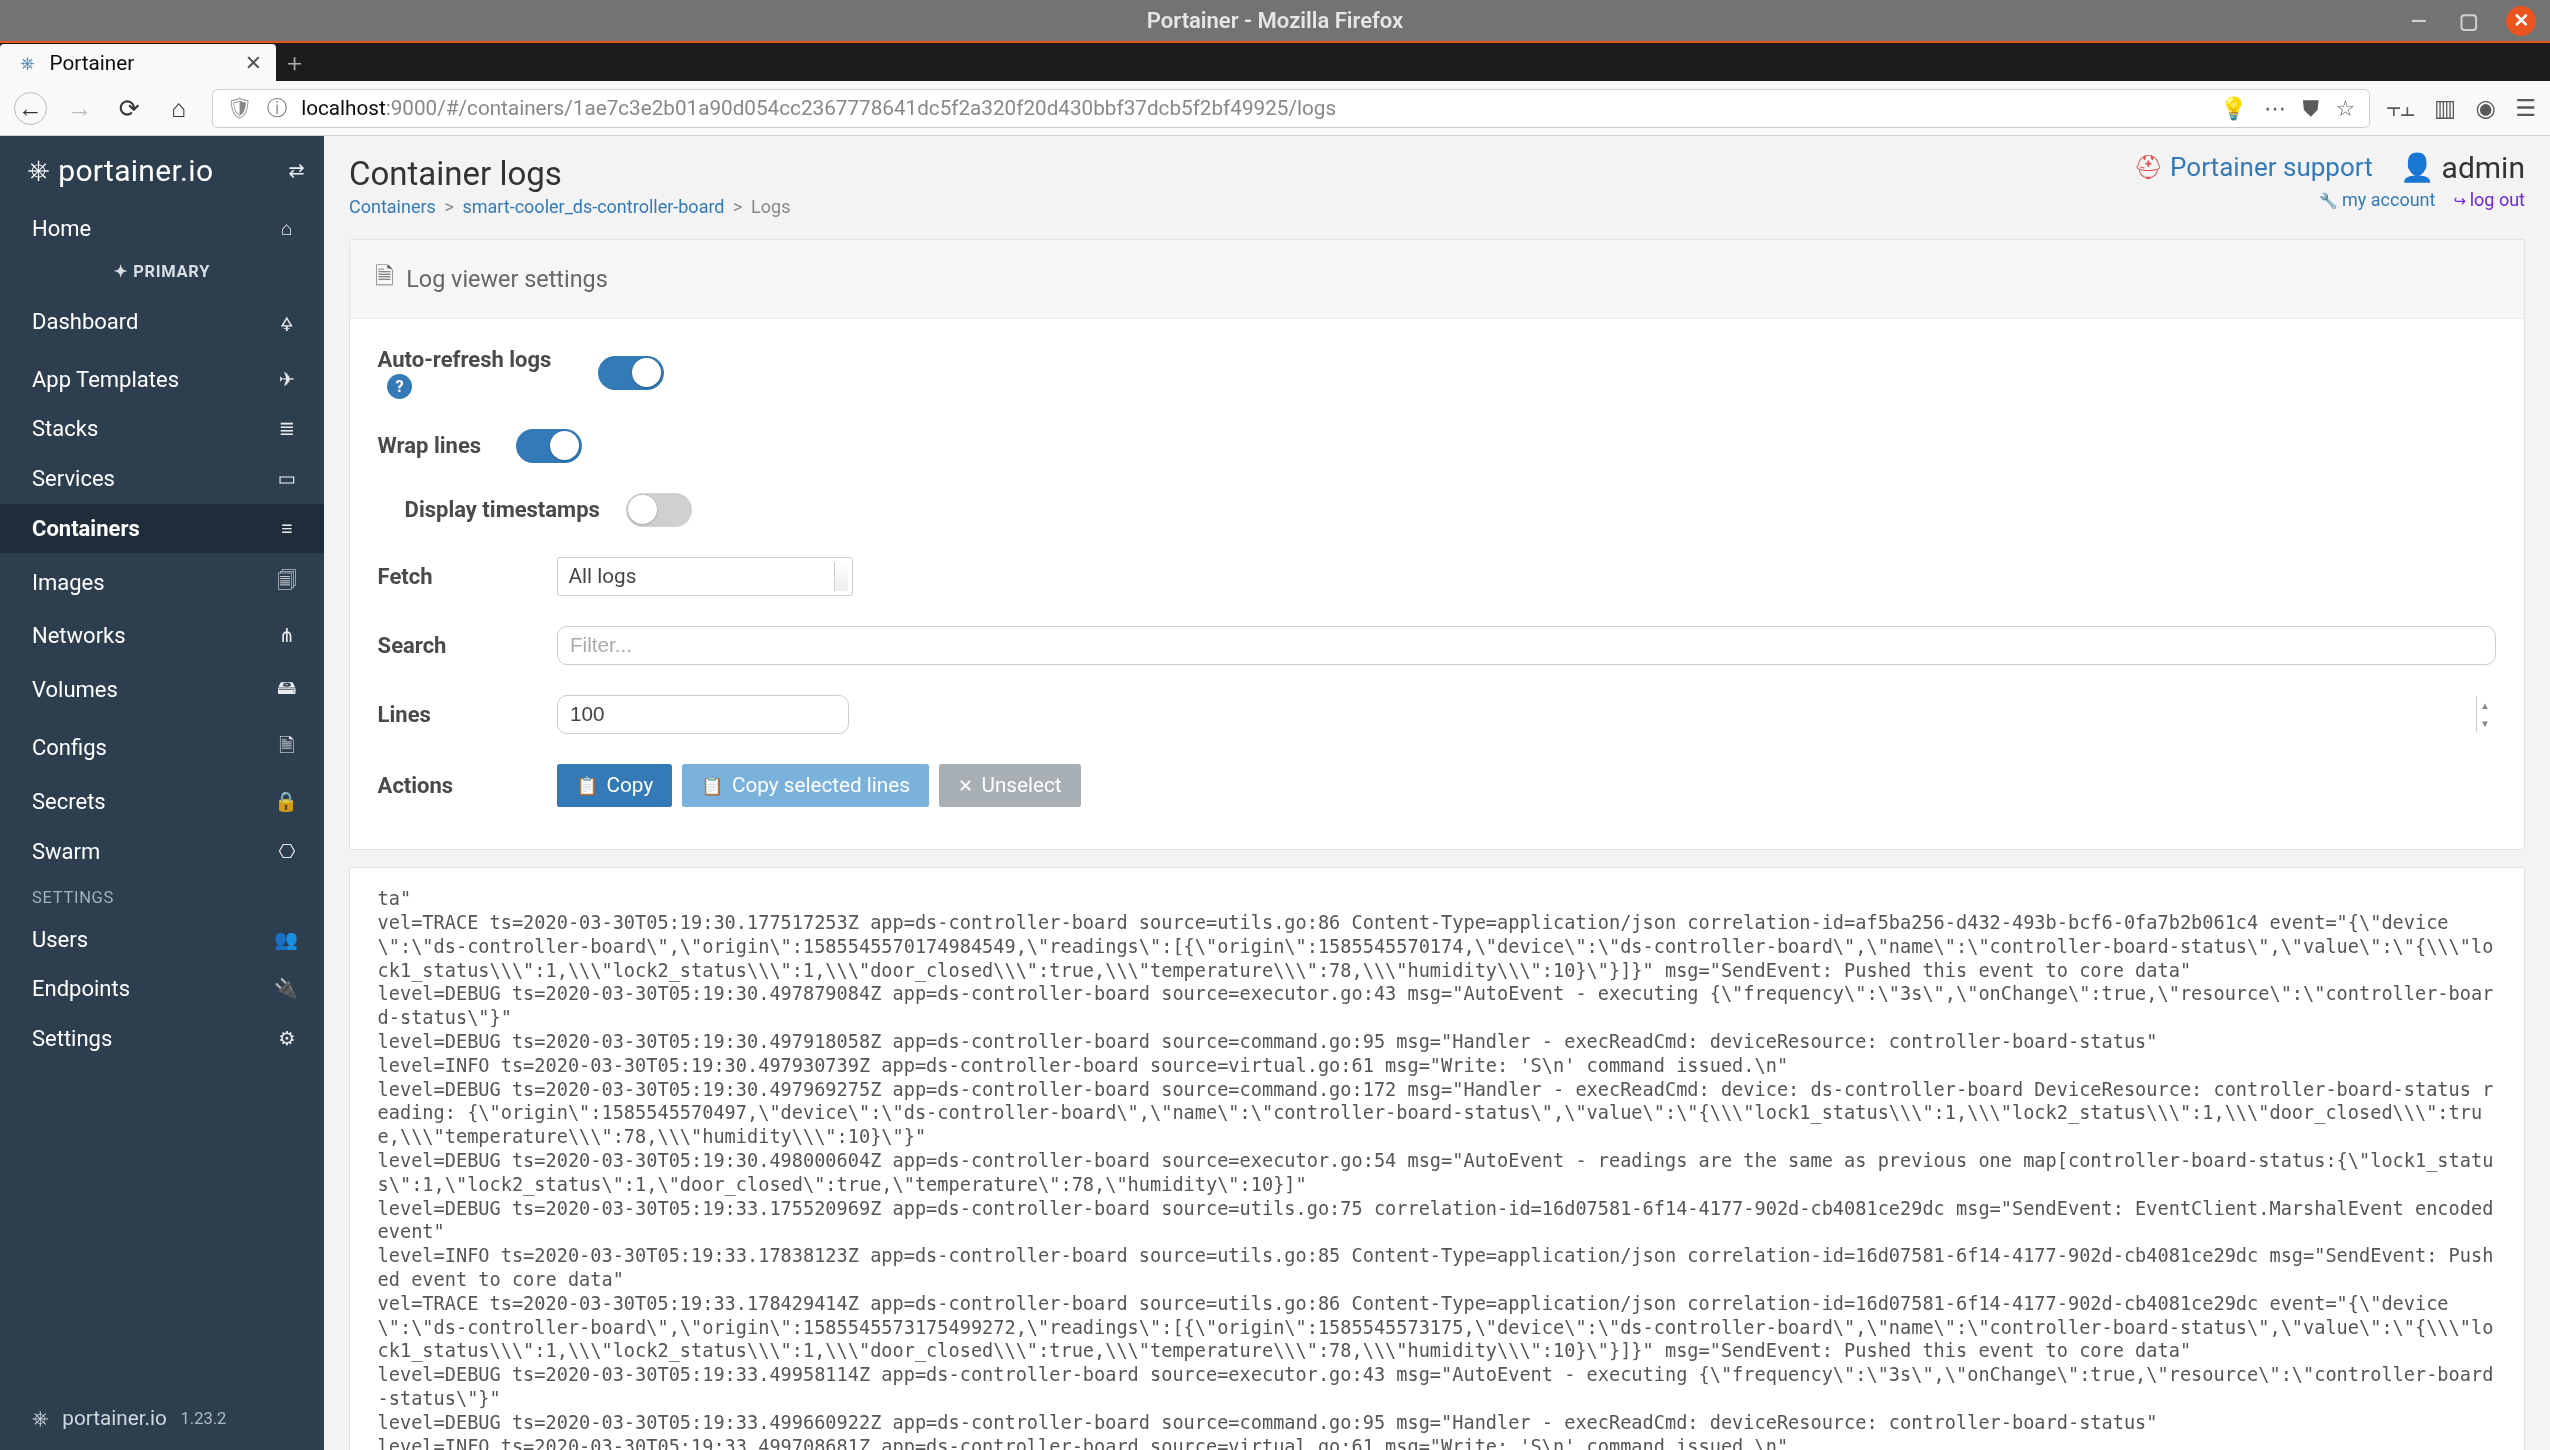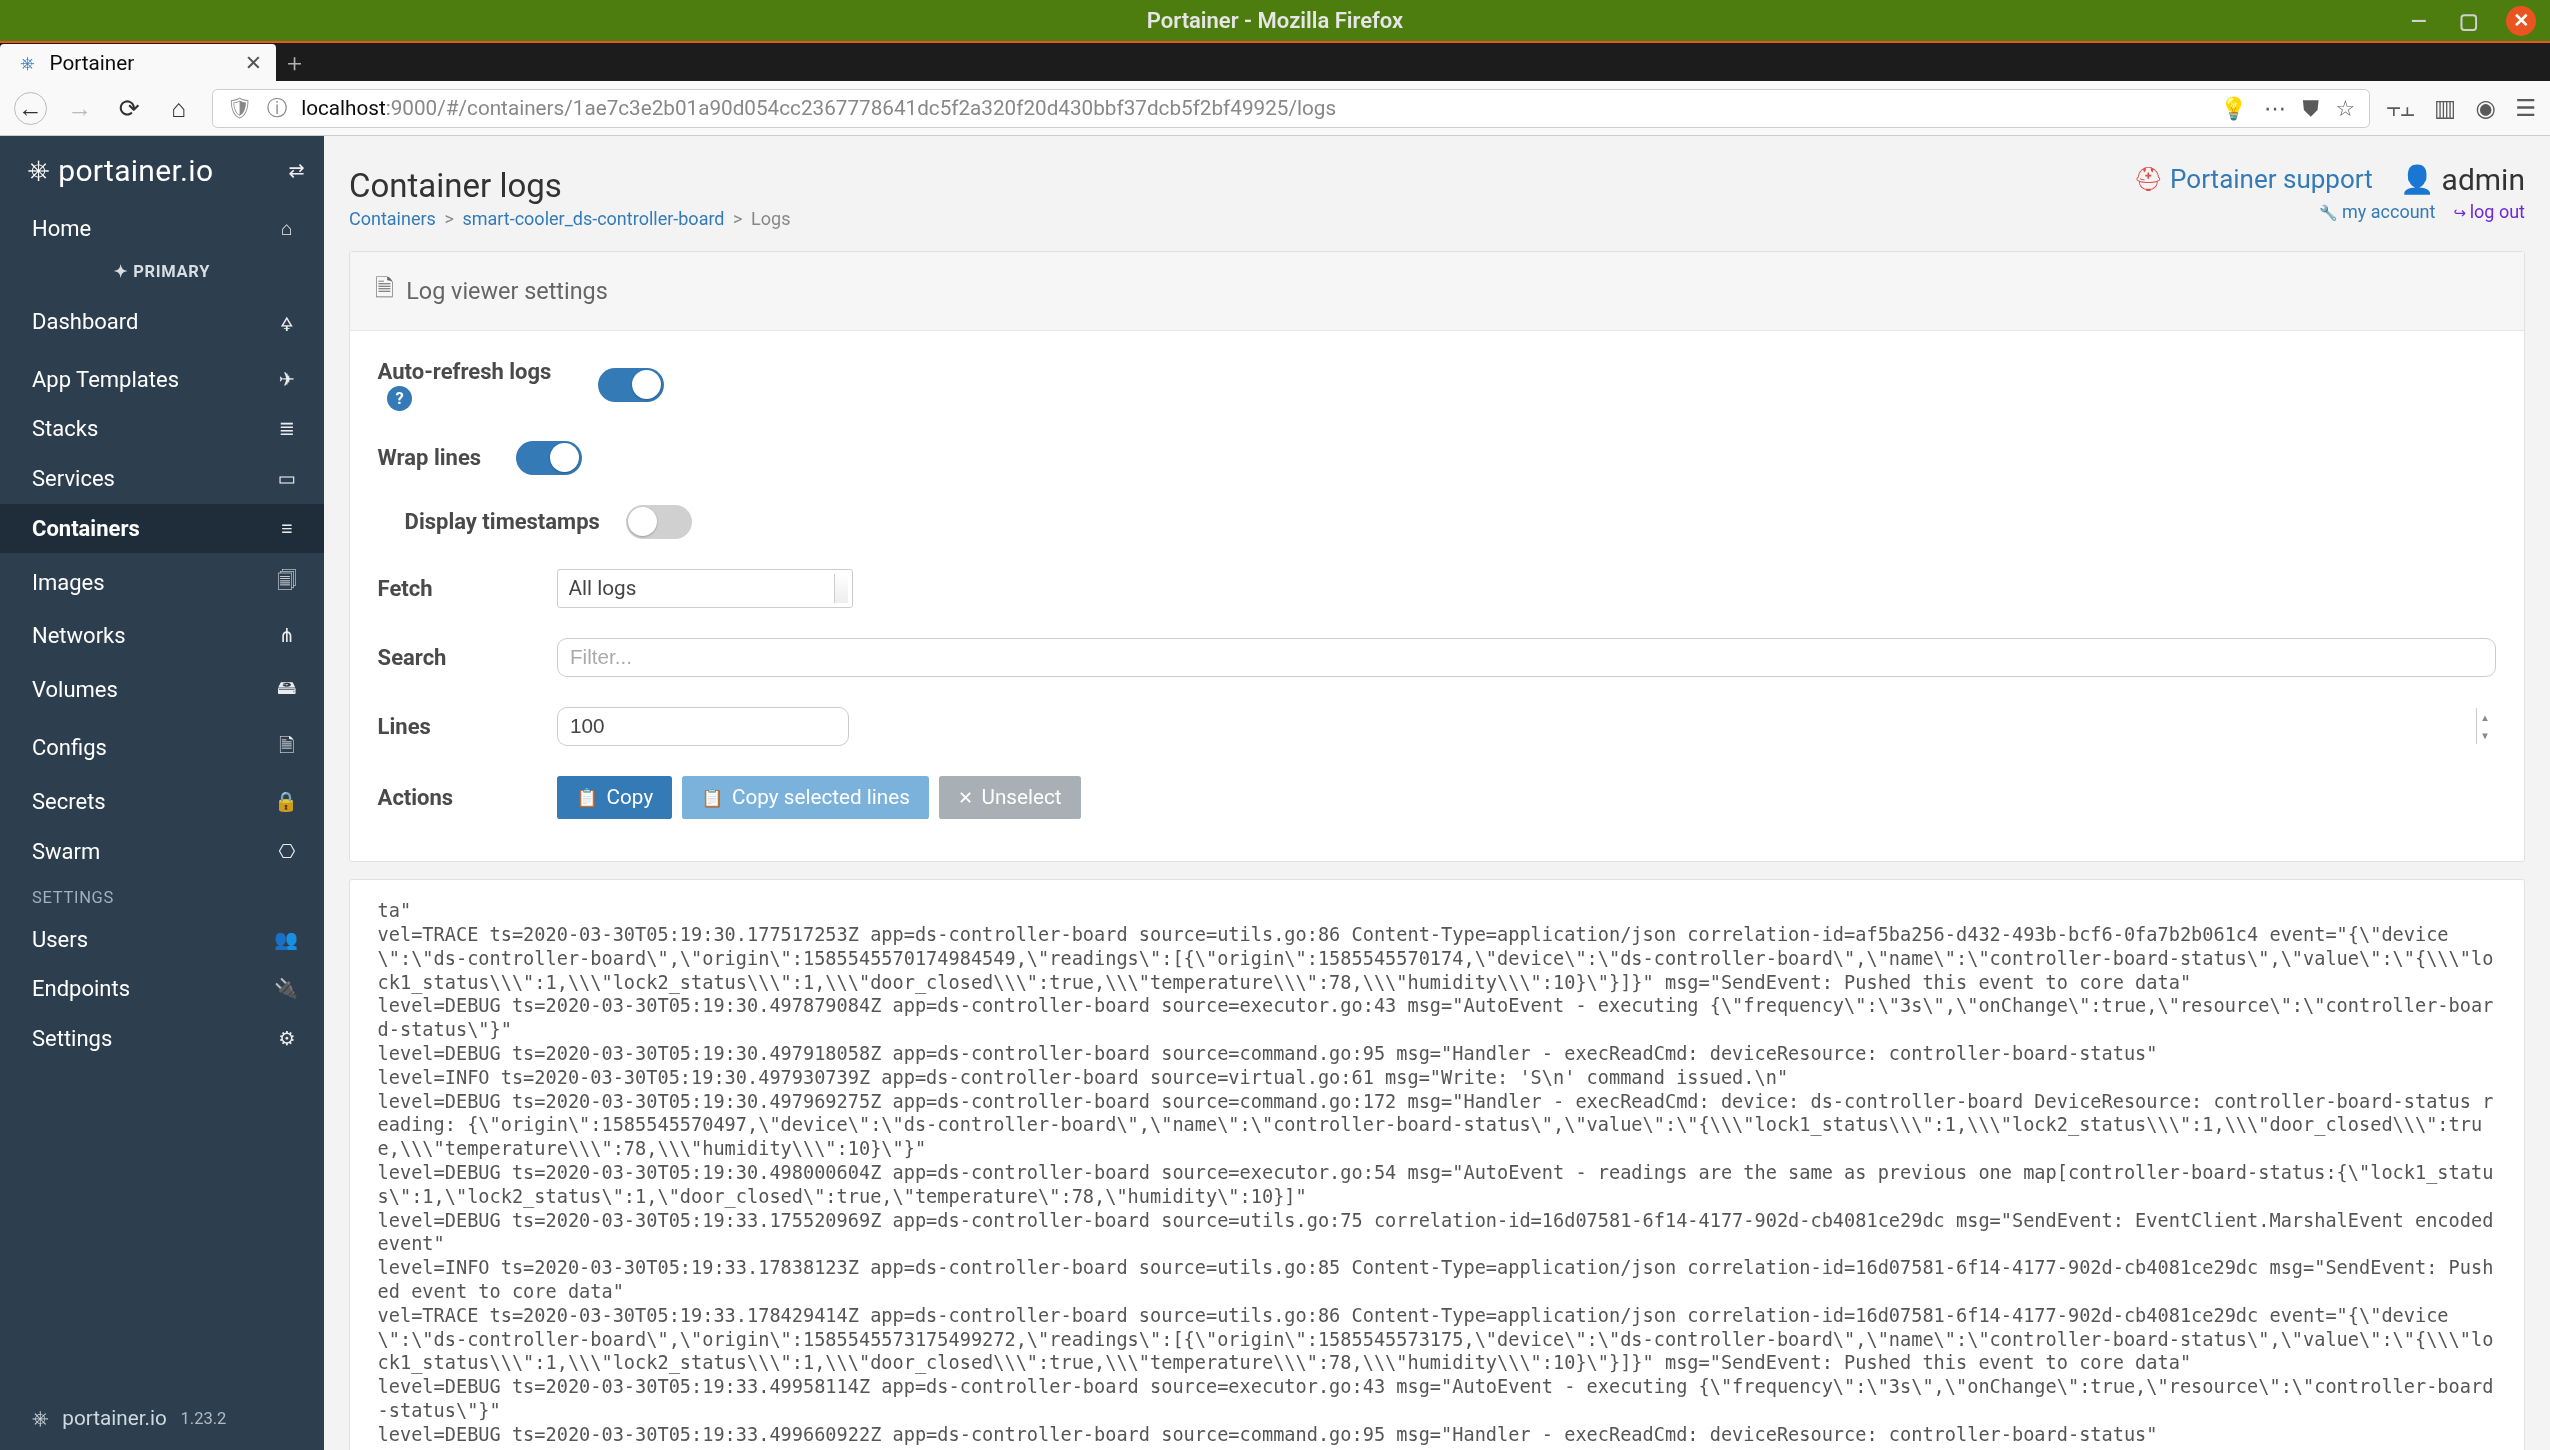--- a/index.html
+++ b/index.html
@@ -1,20 +1,20 @@
 <!DOCTYPE html>
 <html style="font-size:11px"><head>
 <meta charset="utf-8">
 <style>
 * { box-sizing: border-box; margin: 0; padding: 0; }
 html, body { width: 2550px; height: 1451px; font-family: -apple-system, BlinkMacSystemFont, "Segoe UI", Roboto, sans-serif; overflow: hidden; }
 body { display: flex; flex-direction: column; background: #fff; }
 
 
-.os-titlebar { height: 41px; background: #4d7c0f; display: flex; align-items: center; justify-content: center; position: relative; color: #e6e6e6; font-size: 22px; font-weight: 600; }
+.os-titlebar { height: 41px; background: #737373; display: flex; align-items: center; justify-content: center; position: relative; color: #e6e6e6; font-size: 22px; font-weight: 600; }
 .os-controls { position: absolute; right: 13.8px; top: 50%; transform: translateY(-50%); display: flex; gap: 25px; align-items: center; }
 .os-btn { width: 25px; height: 25px; display: inline-flex; align-items: center; justify-content: center; color: #d0d0d0; font-size: 20.7px; cursor: default; }
 .os-close { width: 30px; height: 30px; border-radius: 50%; background: #e95420; color: #fff; font-size: 19.3px; }
 
 
 .browser-tabs { height: 40px; background: #1c1c1c; display: flex; align-items: flex-end; border-top: 2.1px solid #e95420; }
 .tab { display: flex; align-items: center; gap: 11px; background: #f9f9fa; color: #0c0c0d; height: 37px; padding: 0 13.8px 0 16.5px; font-size: 20.7px; border-top-left-radius: 4.1px; border-top-right-radius: 4.1px; min-width: 276px; }
 .tab-favicon { width: 22px; height: 22px; display:inline-flex; align-items:center; justify-content:center; color:#337ab7; font-size:18px;}
 .tab-close { margin-left: auto; font-size: 20.7px; color: #555; }
 .newtab { width: 37px; height: 37px; display:inline-flex; align-items:center; justify-content:center; color:#b1b1b3; font-size:25px; }
@@ -36,21 +36,21 @@
 .brand-icon { display:inline-flex; font-size:27.6px;}
 .brand-toggle { font-size:19.3px; opacity:0.9;}
 .side-item { display:flex; align-items:center; justify-content:space-between; padding:12.4px 23.4px 12.4px 32px; color:#fff; font-size:22px; cursor:pointer;}
 .side-item .sicon { width:27.6px; text-align:center; font-size:19.3px; opacity:0.9;}
 .side-item.active { background:#1f2d3a; font-weight:700;}
 .side-sub { text-align:center; padding:8.3px 0; font-size:16.5px; letter-spacing:0.7px; color:#d8dee4; font-weight:700;}
 .side-section { padding:12.4px 23.4px 6.9px 32px; font-size:16.5px; color:#9fb0c0; letter-spacing:0.7px;}
 .sidebar-footer { margin-top:auto; display:flex; align-items:center; gap:13.8px; padding:20.7px 32px; font-size:20.7px; color:#cfd8df;}
 
 .main { flex:1; background:#f3f3f3; overflow:auto; padding:13.8px 25px 25px 25px; position:relative;}
-.main-header { display:flex;margin-top:12px; }
+.main-header { display:flex; }
 .page-title-block { padding:4.1px 0 11px 0;}
 .page-title { font-size:33px; color:#333; font-weight:400;}
 .breadcrumb { font-size:18px; color:#337ab7; padding-top:2.8px;}
 .breadcrumb .sep { color:#888; padding:0 4.1px;}
 .breadcrumb .current { color:#888;}
 .header-right { margin-left:auto; display:flex; flex-direction:column; align-items:flex-end; gap:4.1px;}
 .hr-top { display:flex; gap:27.6px; align-items:center; font-size:26px;}
 .support { color:#337ab7; display:flex; align-items:center; gap:6.9px;}
 .support .life { color:#d9534f; font-size:23.4px;}
 .user-top { display:flex; align-items:center; gap:6.9px; color:#333; font-size:30px; font-weight:400;}

